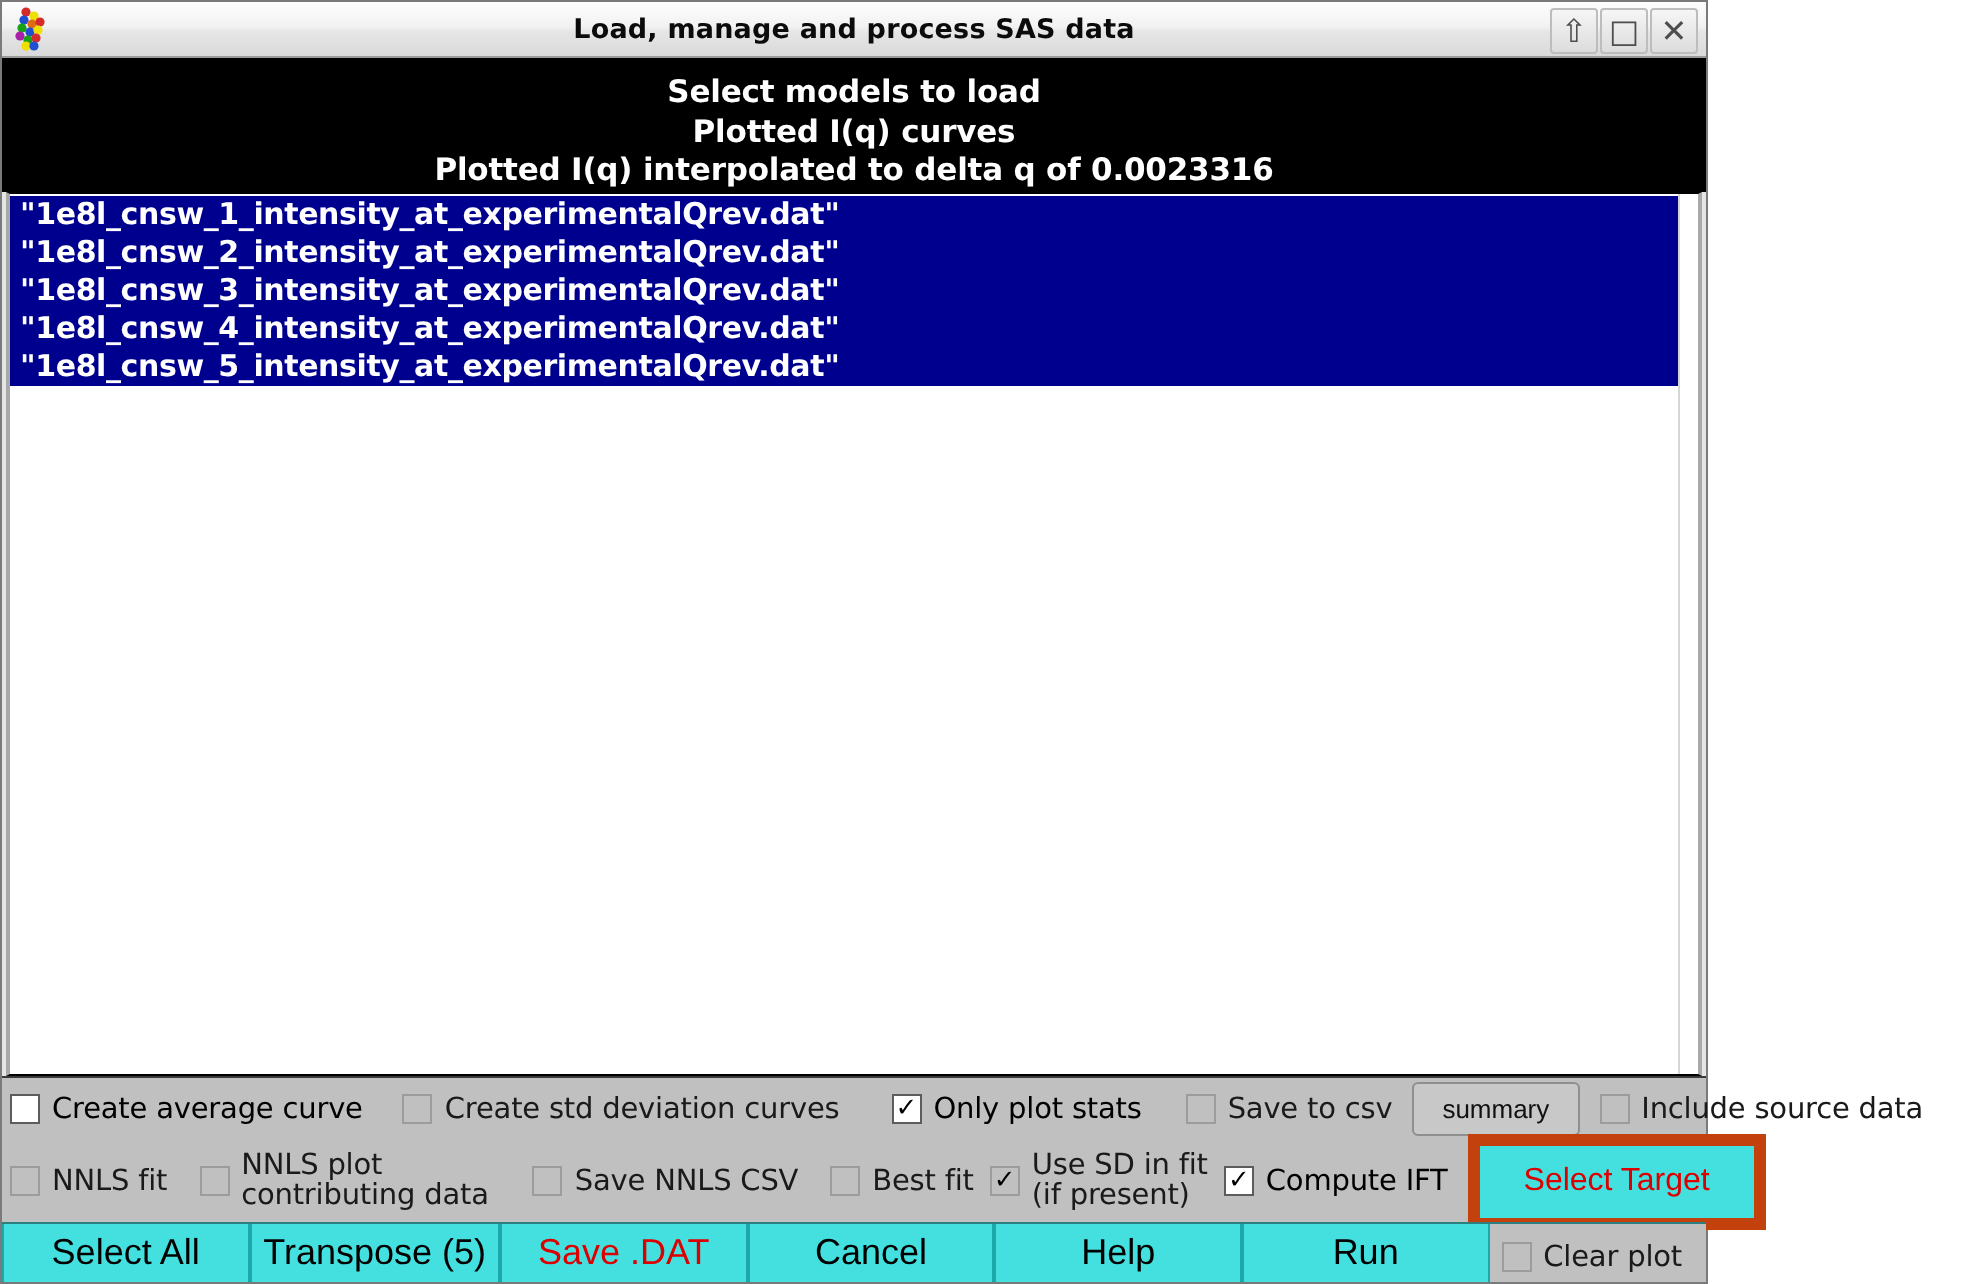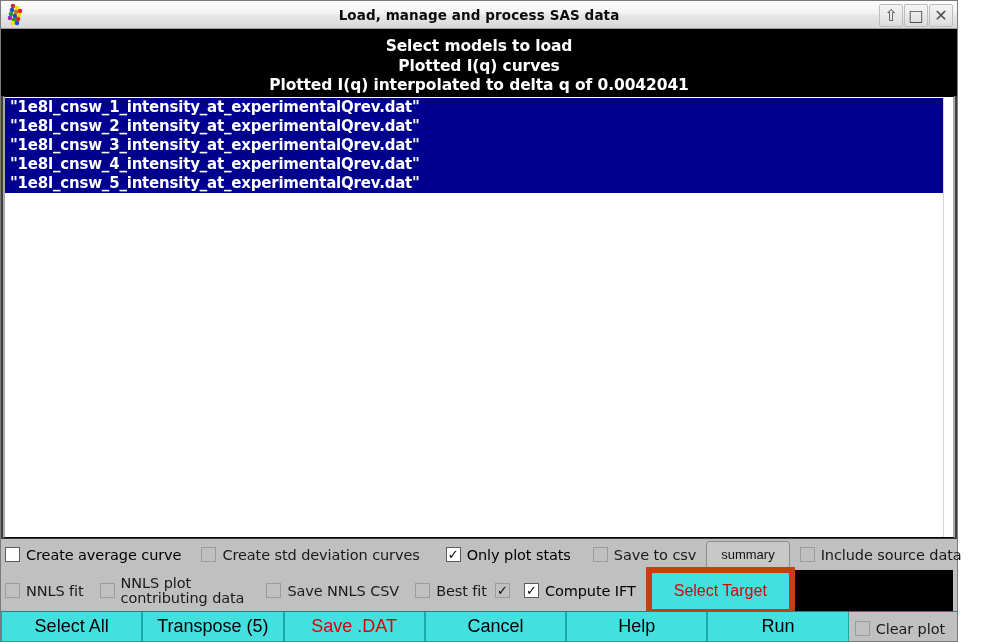--- a/index.html
+++ b/index.html
@@ -10,25 +10,25 @@
   body {
     width: 982px;
     height: 642px;
     overflow: hidden;
     font-family: "DejaVu Sans", "Liberation Sans", sans-serif;
     -webkit-font-smoothing: none;
   }
 
   #app {
     position: relative;
-    width: 958px;
+    width: 854px;
     height: 642px;
     box-sizing: border-box;
     border: 1px solid #7a7a7a;
-    background: #404040;
+    background: #e5e5e5;
     display: flex;
     flex-direction: column;
   }
 
   
   .titlebar {
     position: relative;
     height: 28px;
     flex: 0 0 28px;
     background: linear-gradient(180deg,#fdfdfd 0%,#f2f2f2 45%,#e6e6e6 55%,#d9d9d9 100%);
@@ -278,21 +278,21 @@
     <div class="win-buttons">
       <div class="win-btn">⇧</div>
       <div class="win-btn">□</div>
       <div class="win-btn">✕</div>
     </div>
   </div>
 
   <div class="header">
     <div class="header-line">Select models to load</div>
     <div class="header-line">Plotted I(q) curves</div>
-    <div class="header-line">Plotted I(q) interpolated to delta q of 0.0042041</div>
+    <div class="header-line">Plotted I(q) interpolated to delta q of 0.0023316</div>
   </div>
 
   <div class="list-wrap">
     <div class="list-body">
       <div class="list-item selected">"1e8l_cnsw_1_intensity_at_experimentalQrev.dat"</div>
       <div class="list-item selected">"1e8l_cnsw_2_intensity_at_experimentalQrev.dat"</div>
       <div class="list-item selected">"1e8l_cnsw_3_intensity_at_experimentalQrev.dat"</div>
       <div class="list-item selected">"1e8l_cnsw_4_intensity_at_experimentalQrev.dat"</div>
       <div class="list-item selected">"1e8l_cnsw_5_intensity_at_experimentalQrev.dat"</div>
     </div>
@@ -349,20 +349,24 @@
         <span class="lbl">Save NNLS CSV</span>
       </label>
 
       <label class="chk disabled" style="margin-left:12px">
         <span class="box"></span>
         <span class="lbl">Best fit</span>
       </label>
 
       <label class="chk disabled" style="margin-left:4px">
         <span class="box">✓</span>
+        <span class="lbl two-line">
+          <span>Use SD in fit</span>
+          <span>(if present)</span>
+        </span>
       </label>
 
       <label class="chk" style="margin-left:4px">
         <span class="box">✓</span>
         <span class="lbl">Compute IFT</span>
       </label>
 
       <button class="select-target">Select Target</button>
       <div class="black-fill"></div>
     </div>

